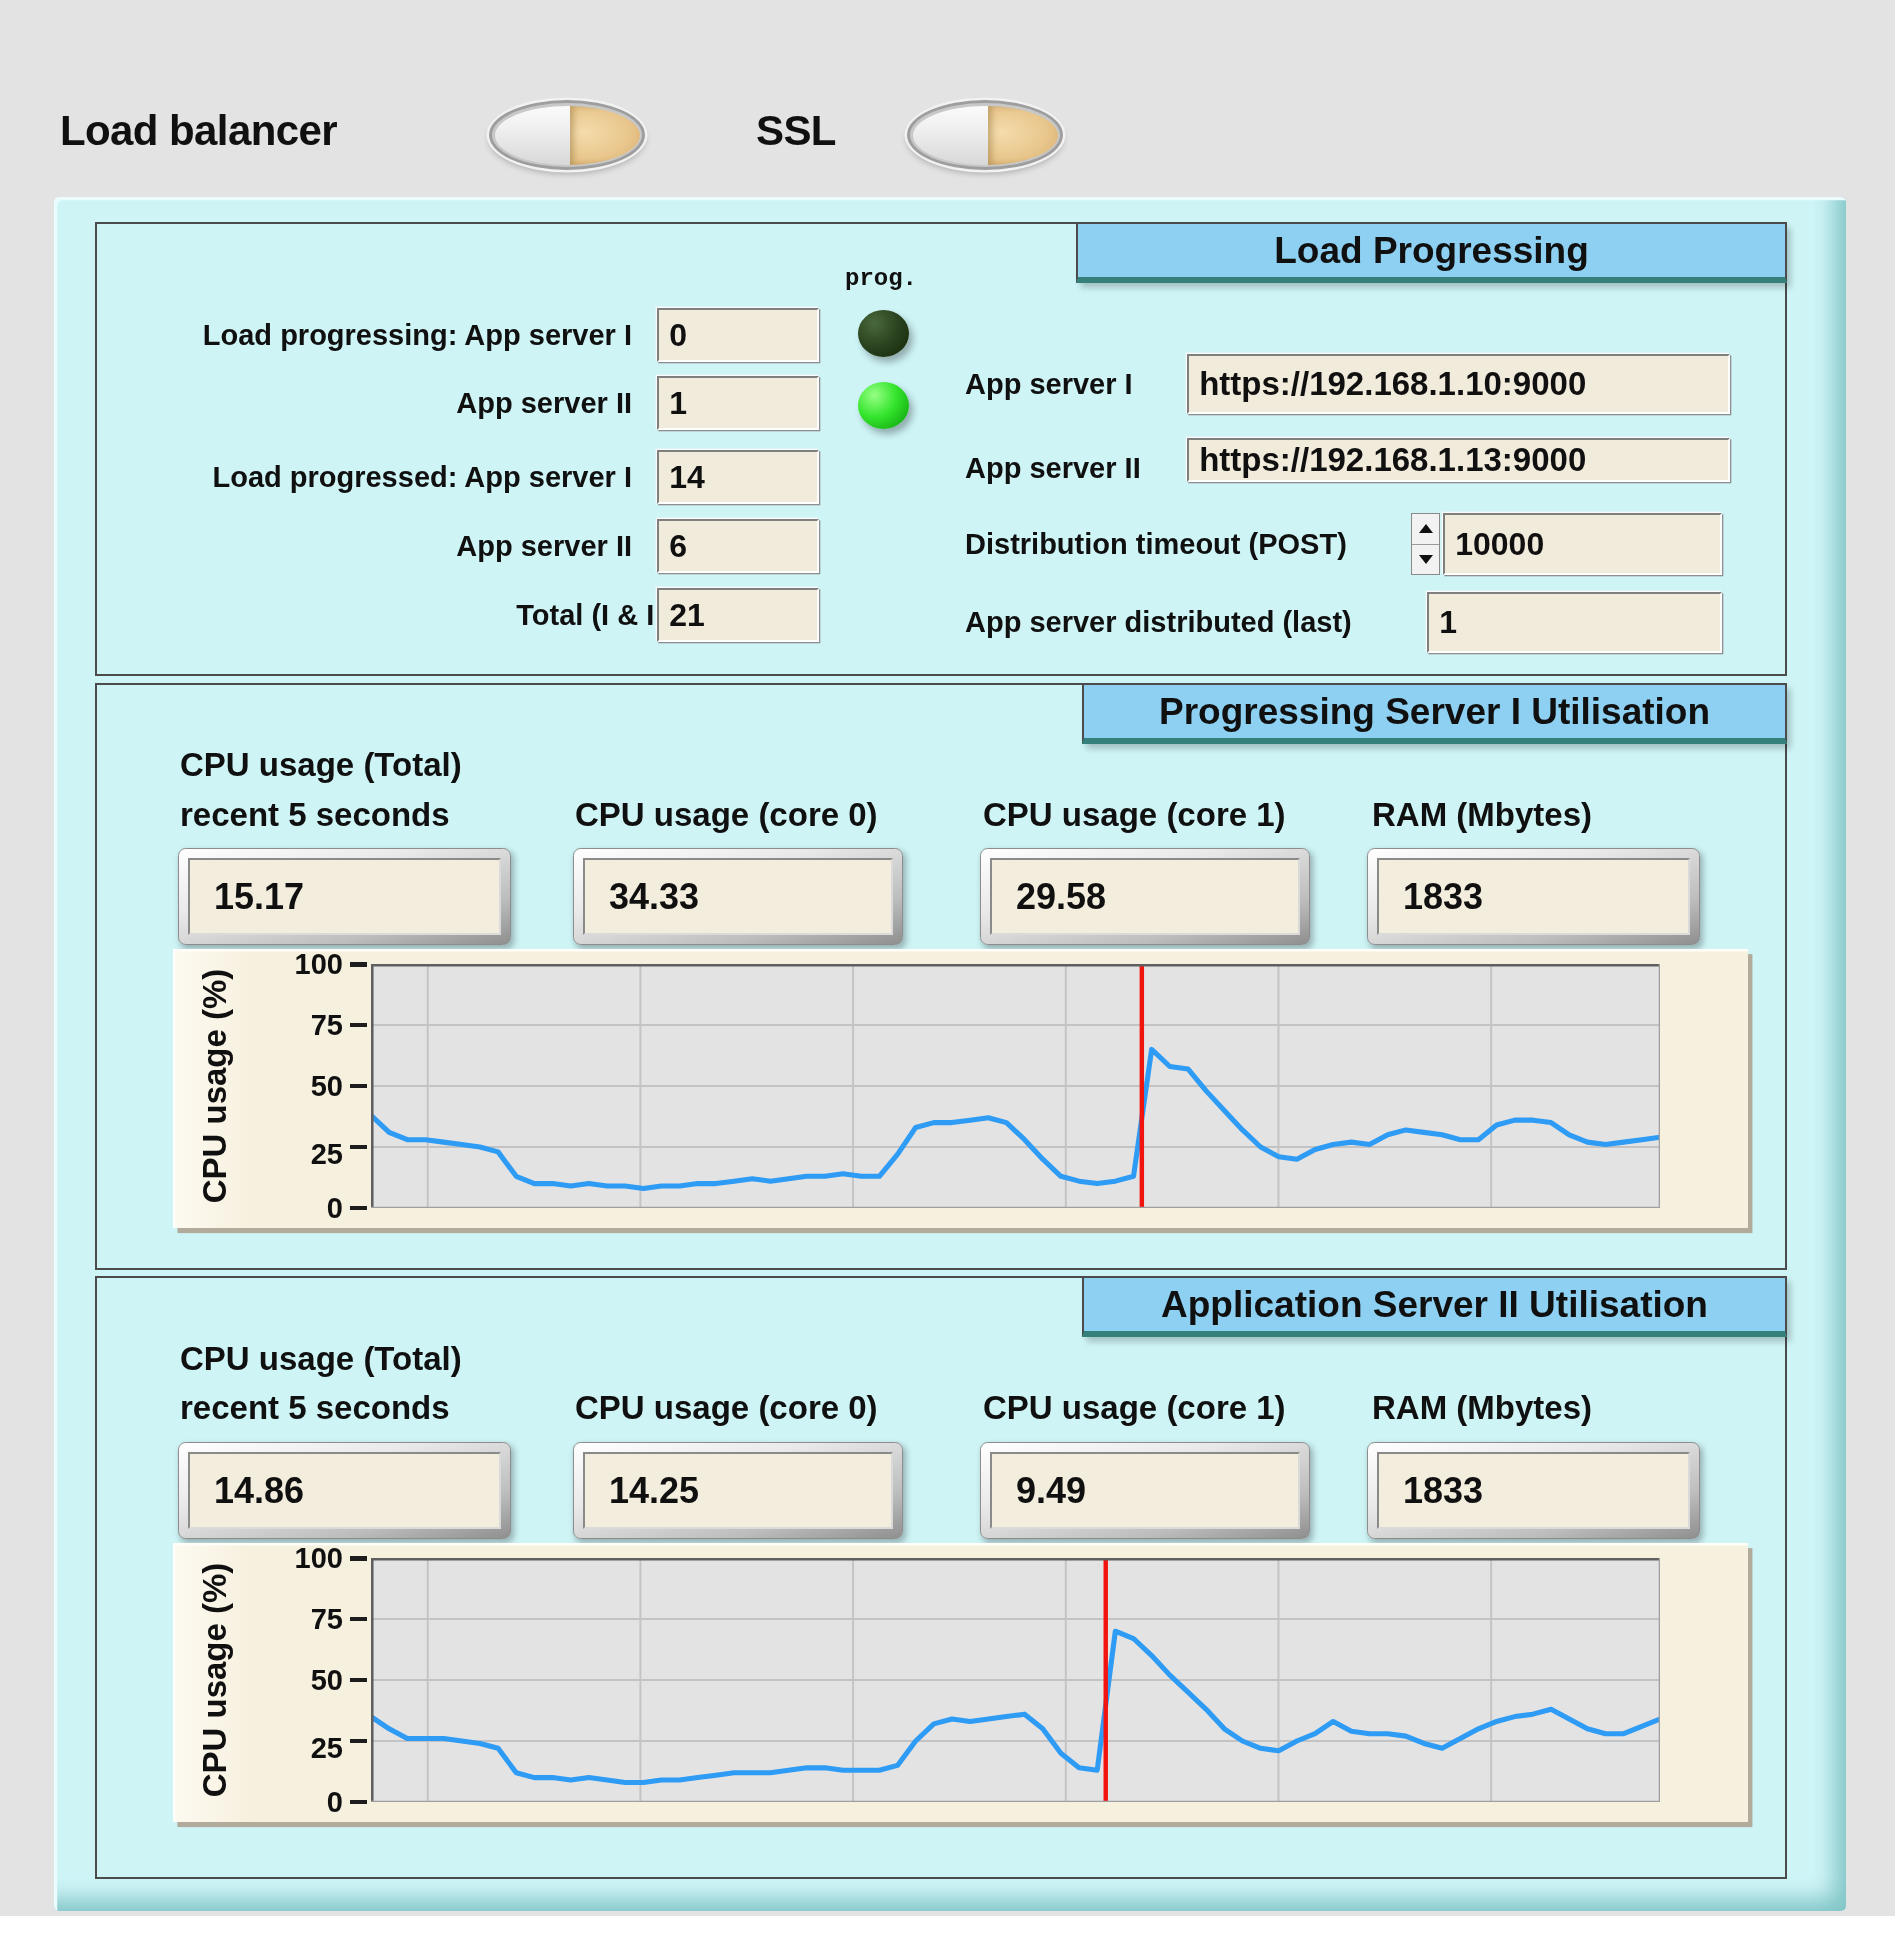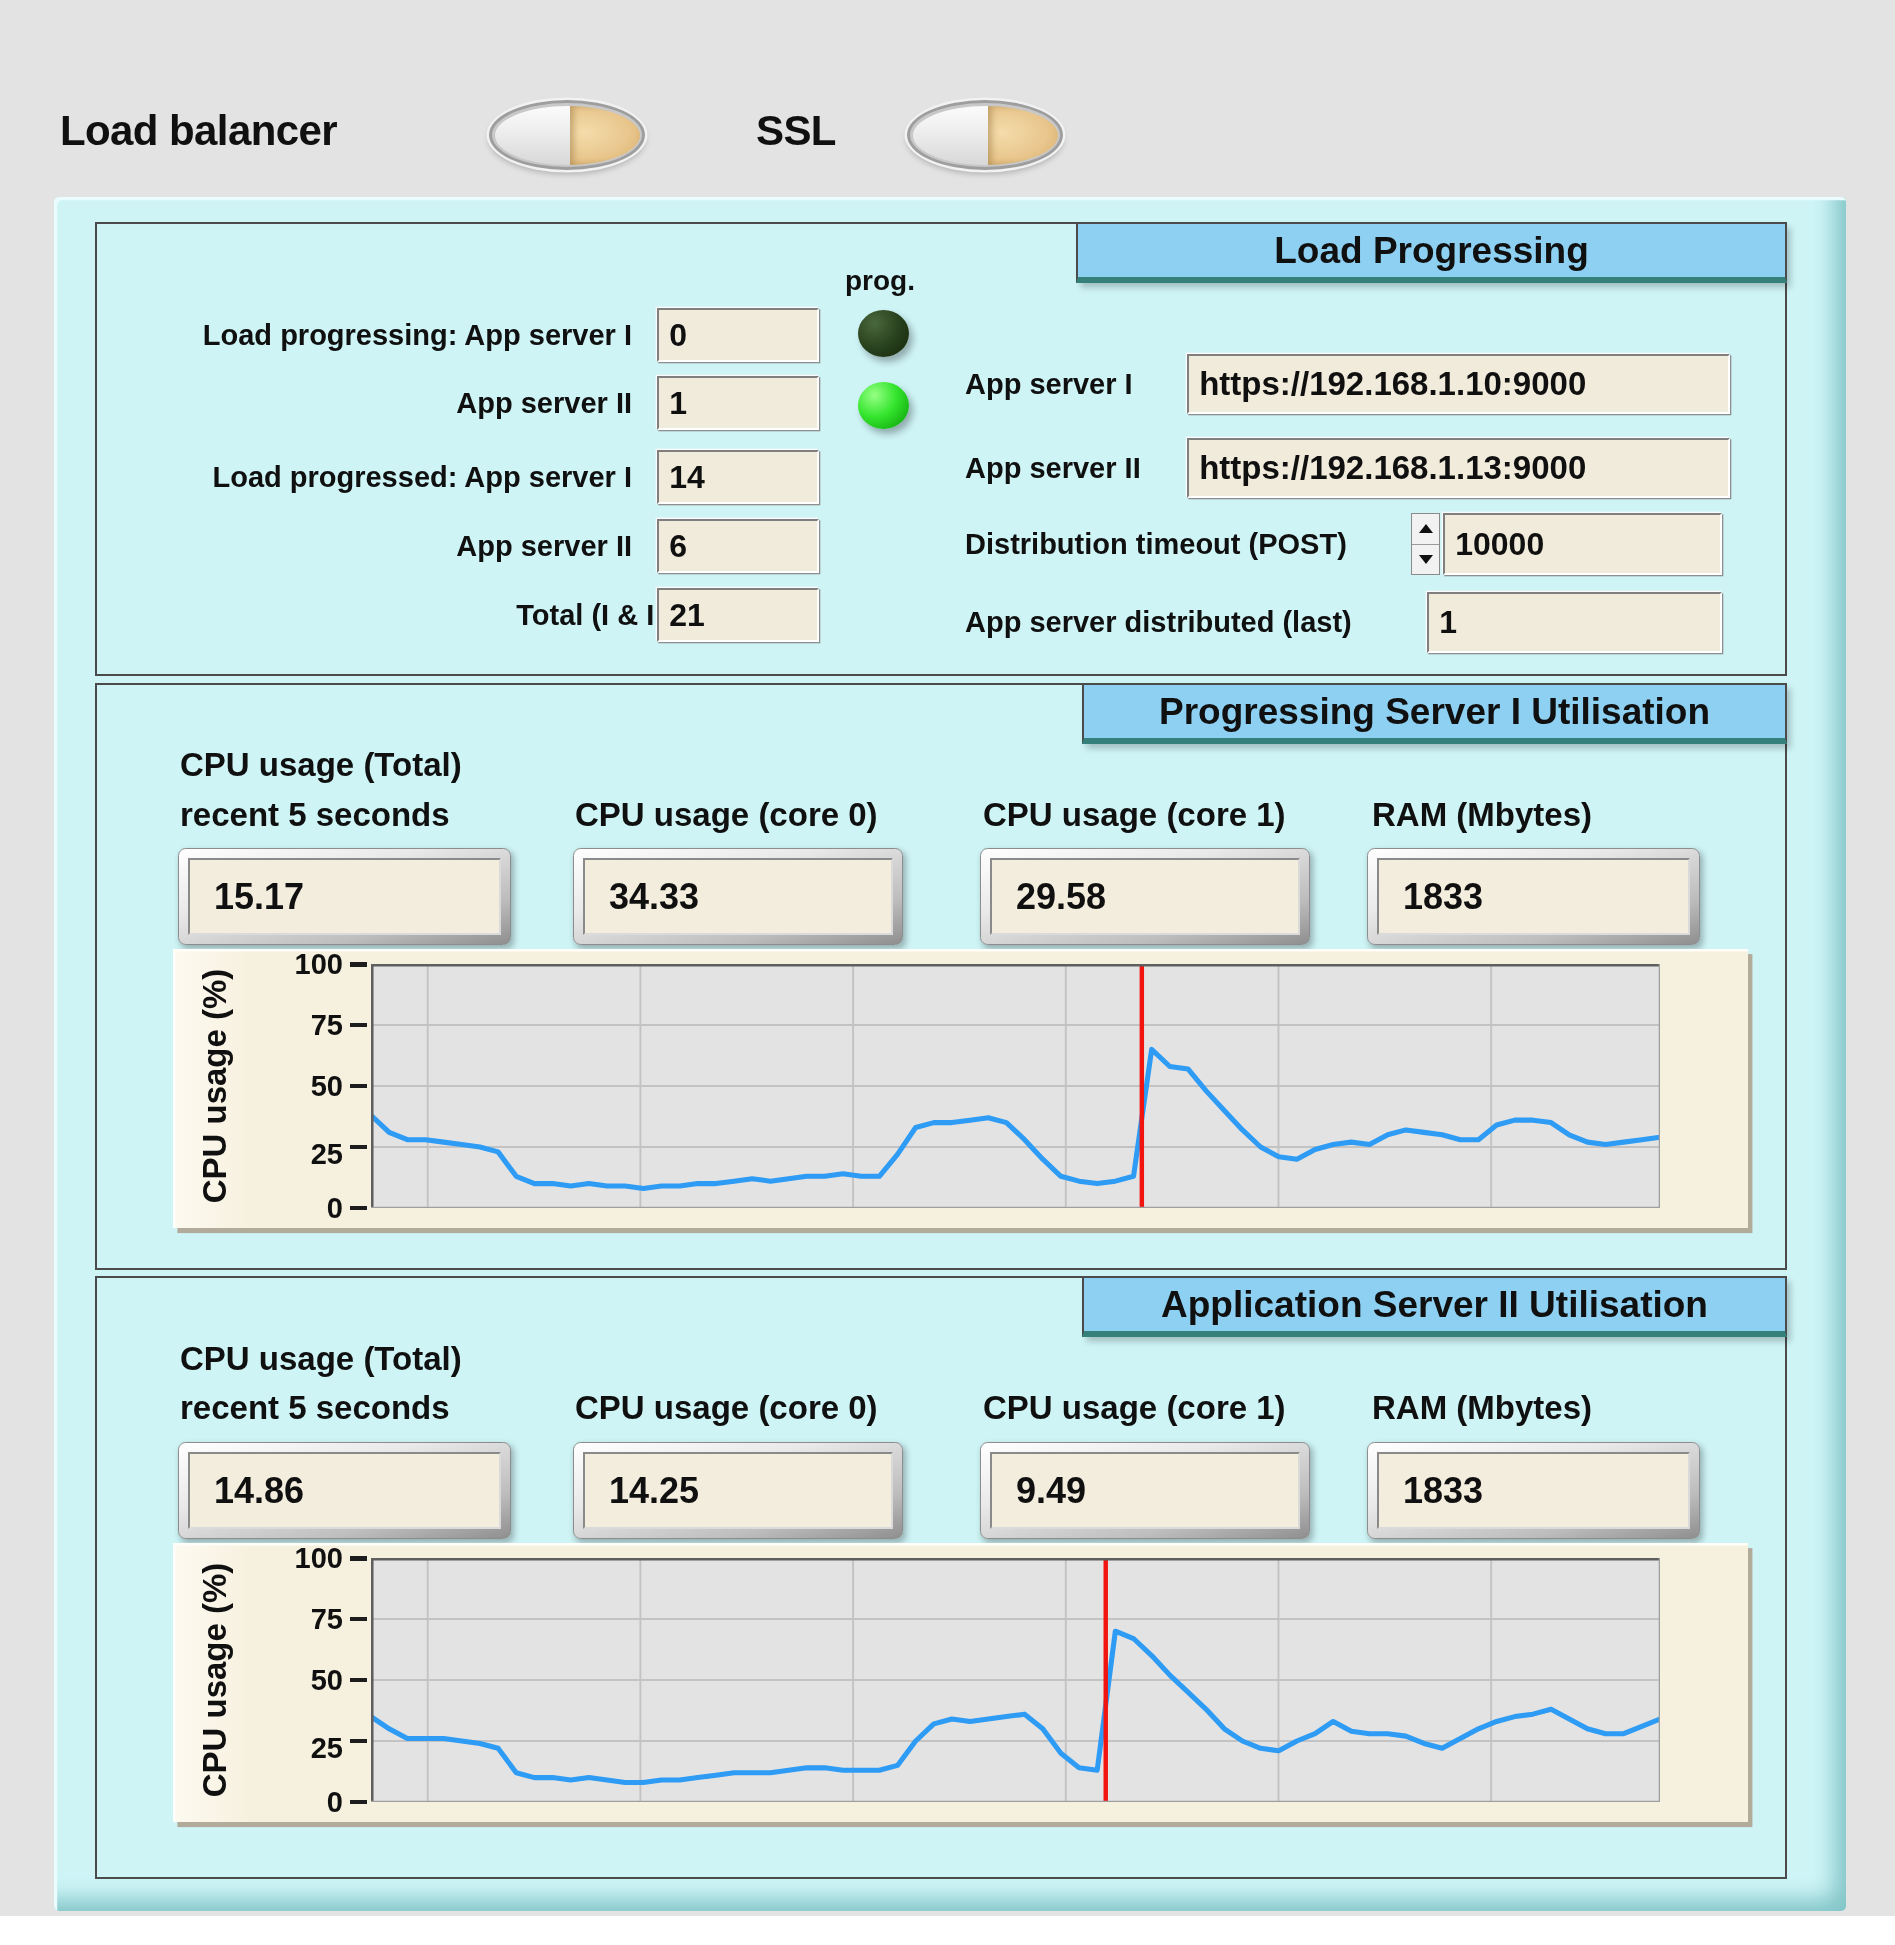--- a/index.html
+++ b/index.html
@@ -124,31 +124,31 @@
   <div class="lbl rlbl" style="left:95px;top:450px;width:537px;line-height:54px;">Load progressed: App server I</div>
   <div class="lbl rlbl" style="left:95px;top:519px;width:537px;line-height:54px;">App server II</div>
   <div class="lbl rlbl" style="left:95px;top:588px;width:537px;line-height:54px;padding-left:40px;">Total (I &amp; II)</div>
 
   <div class="field" style="left:657px;top:308px;width:162px;height:54px;">0</div>
   <div class="field" style="left:657px;top:376px;width:162px;height:54px;">1</div>
   <div class="field" style="left:657px;top:450px;width:162px;height:54px;">14</div>
   <div class="field" style="left:657px;top:519px;width:162px;height:54px;">6</div>
   <div class="field" style="left:657px;top:588px;width:162px;height:54px;">21</div>
 
-  <div class="lbl" style="left:845px;top:265px;font-size:28px;">prog.</div>
+  <div class="lbl" style="left:845px;top:265px;font-size:24px;font-family:Liberation Mono, monospace;">prog.</div>
   <div class="led led-off" style="left:858px;top:310px;"></div>
   <div class="led led-on" style="left:858px;top:382px;"></div>
 
   <div class="lbl" style="left:965px;top:354px;line-height:60px;">App server I</div>
   <div class="lbl" style="left:965px;top:438px;line-height:60px;">App server II</div>
   <div class="lbl" style="left:965px;top:592px;line-height:61px;">App server distributed (last)</div>
   <div class="lbl" style="left:965px;top:513px;line-height:62px;">Distribution timeout (POST)</div>
 
   <div class="field url" style="left:1187px;top:354px;width:543px;height:60px;">https://192.168.1.10:9000</div>
-  <div class="field url" style="left:1187px;top:438px;width:543px;height:60px;">https://192.168.1.13:9000</div>
+  <div class="field url" style="left:1187px;top:438px;width:543px;height:44px;">https://192.168.1.13:9000</div>
 
   <div class="spinner" style="left:1411px;top:513px;">
     <div class="spin-btn up">
         <div class="tri-up"></div>
       </div>
     <div class="spin-btn">
         <div class="tri-down"></div>
       </div>
   </div>
   <div class="field" style="left:1443px;top:513px;width:279px;height:62px;text-align:right;">10000</div>

